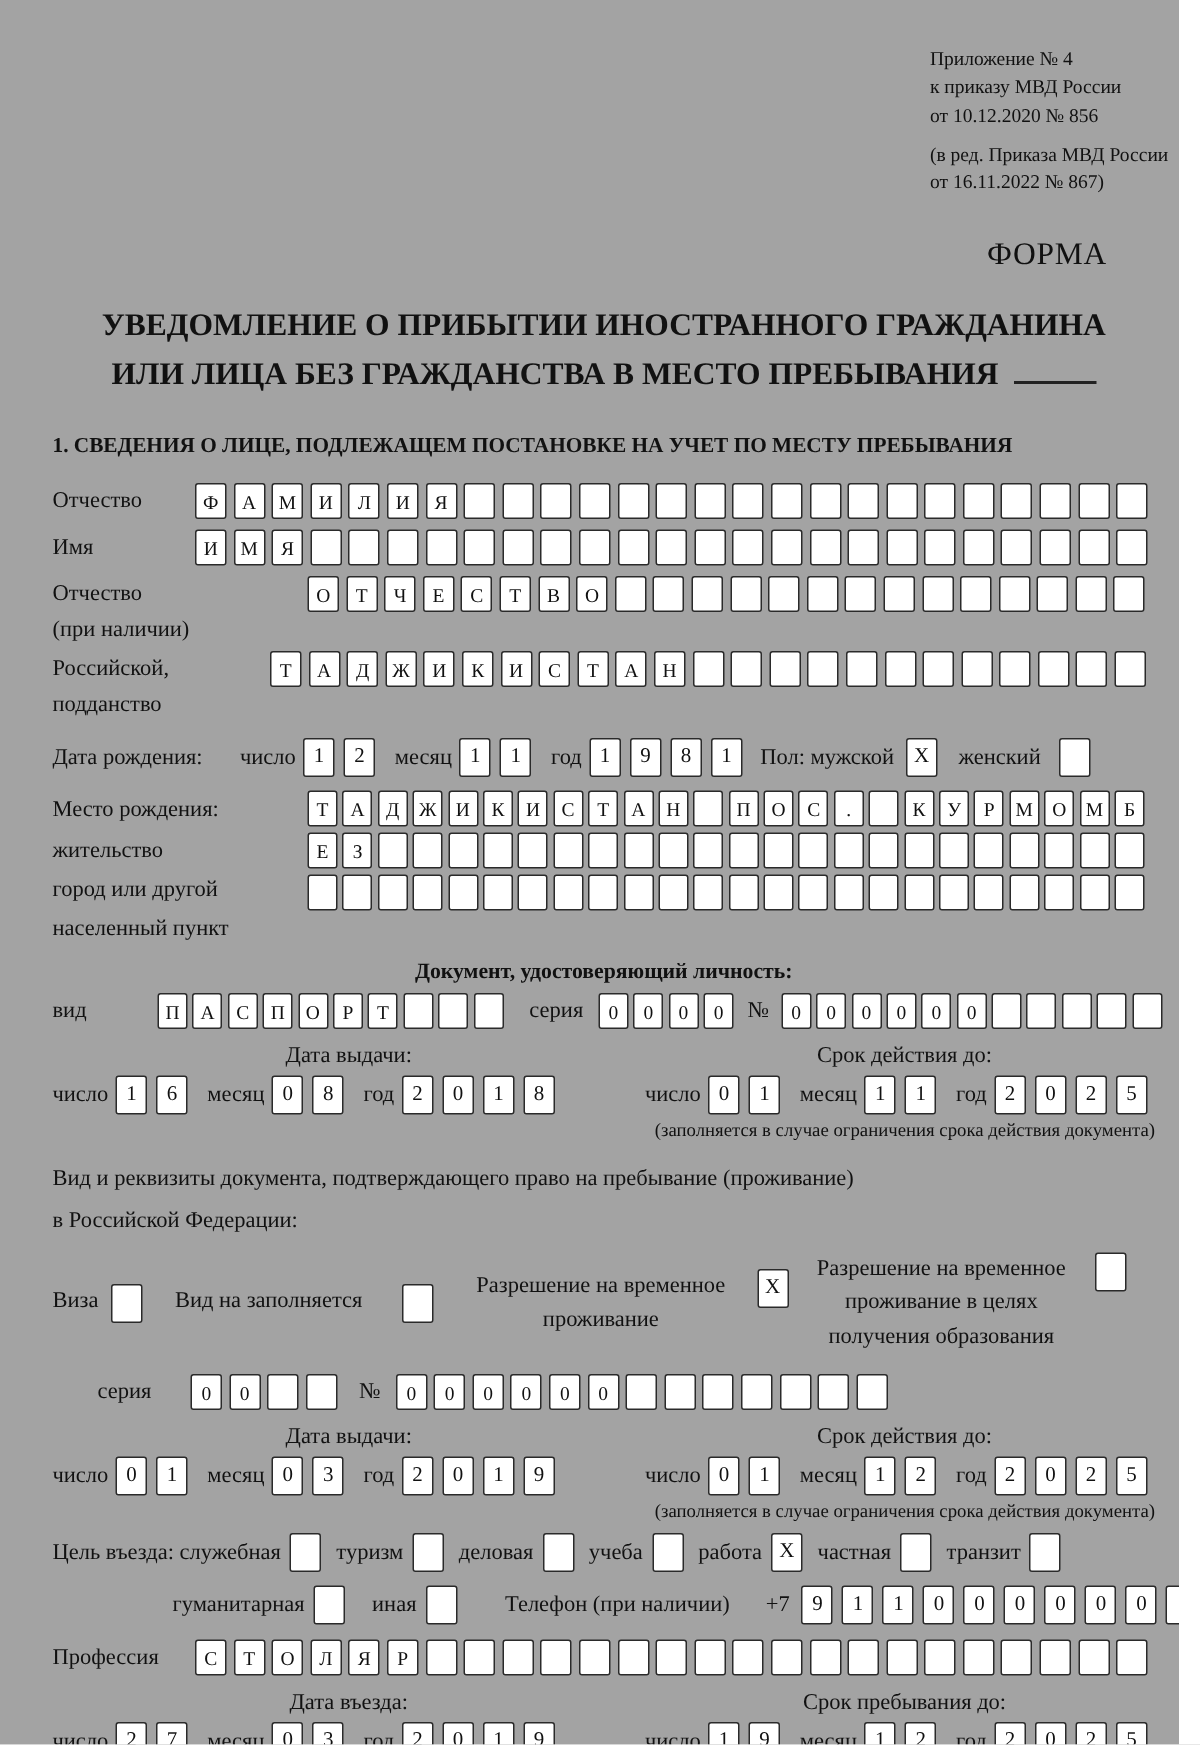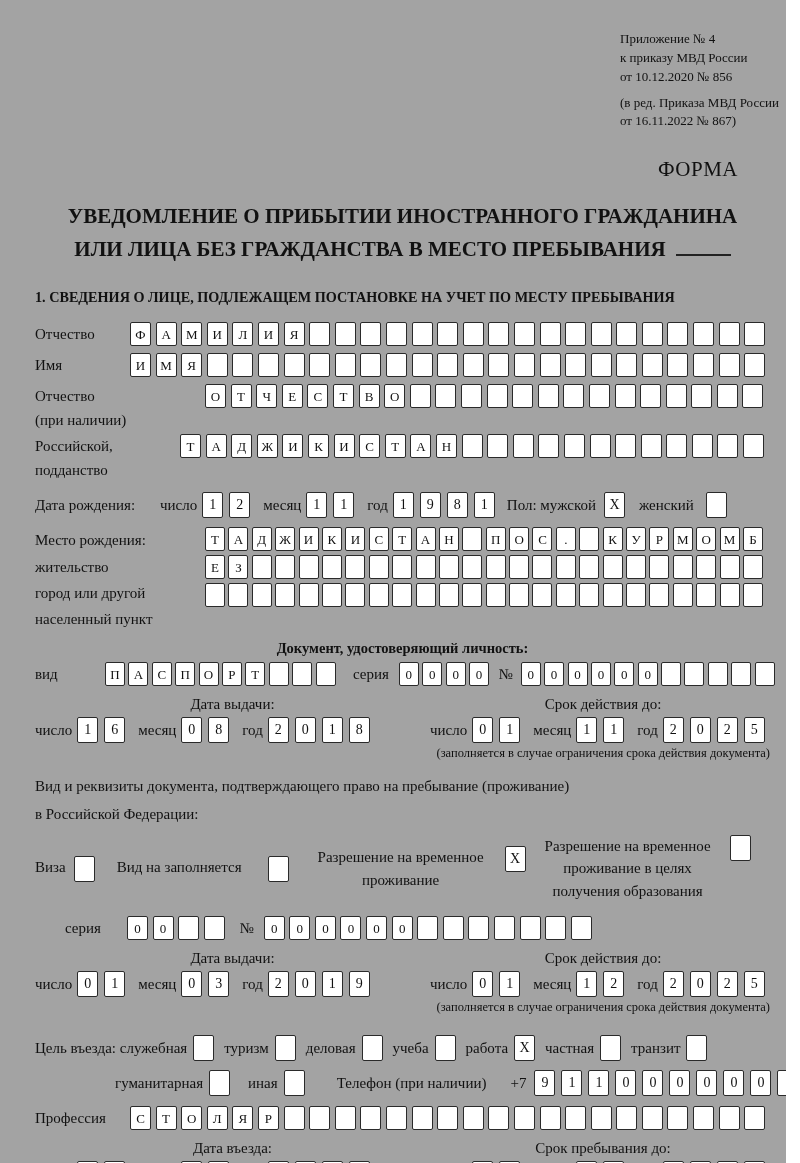--- a/index.html
+++ b/index.html
@@ -479,21 +479,21 @@
             <span class="cell big">2</span>
             <span class="cell big">0</span>
             <span class="cell big">2</span>
             <span class="cell big">5</span>
           </span>
         </div>
     </div>
   </div>
   <div class="note">(заполняется в случае ограничения срока действия документа)</div>
 
-  <div class="row" style="margin-top:20px">
+  <div class="row" style="margin-top:7px">
     <div class="purp">
       <span class="lbl">Цель въезда: служебная</span>
       <span class="checkbox"></span>
     </div>
     <div class="purp">
       <span class="lbl">туризм</span>
       <span class="checkbox"></span>
     </div>
     <div class="purp">
       <span class="lbl">деловая</span>

